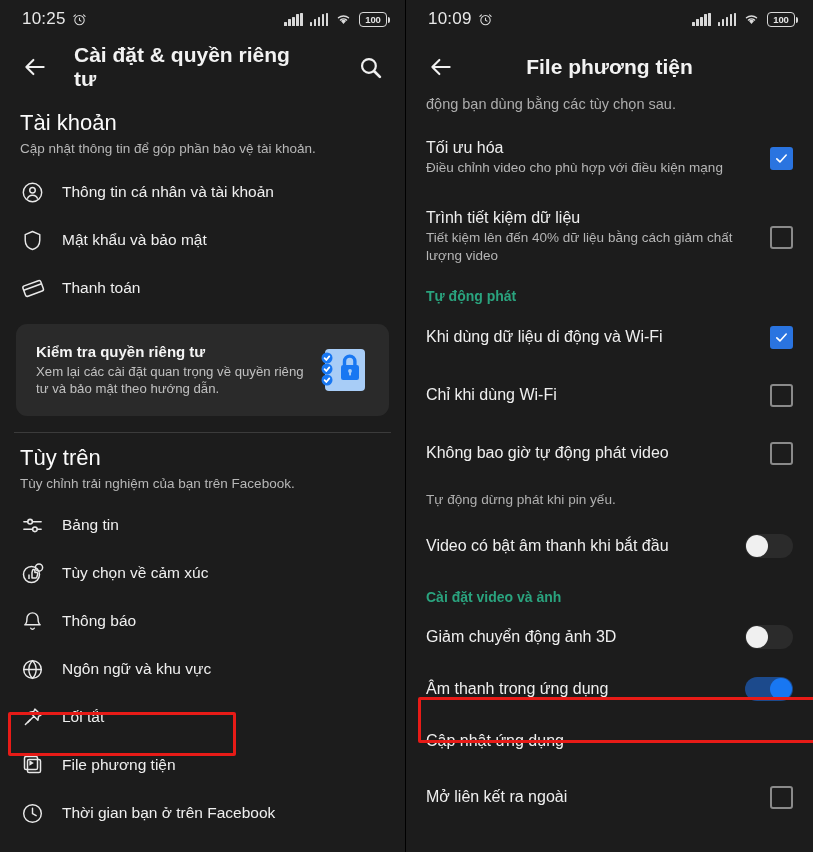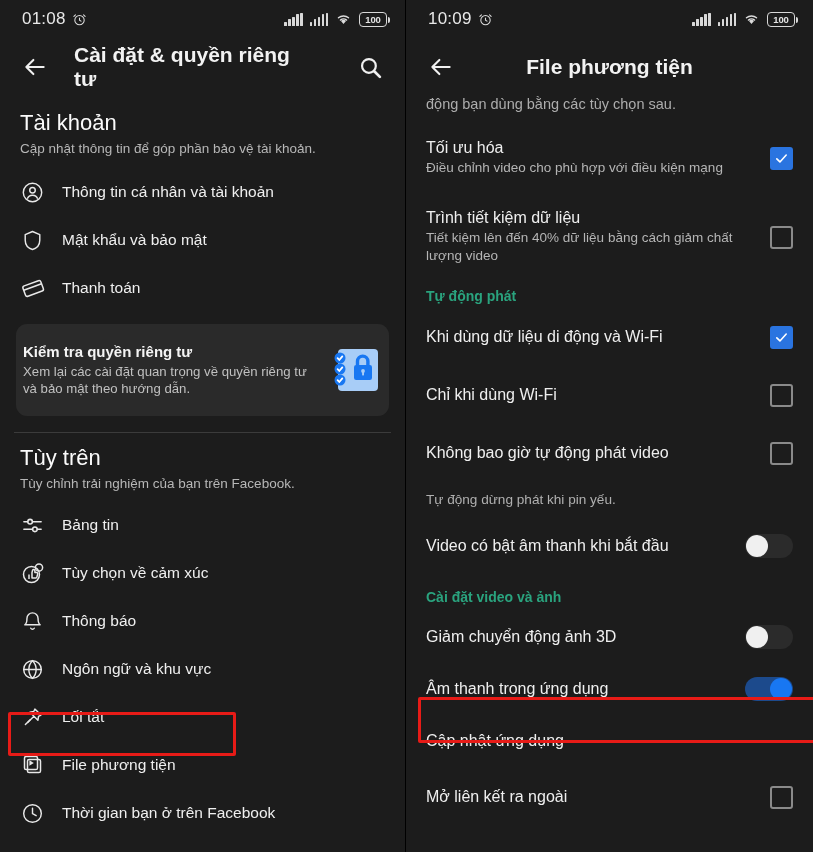--- a/index.html
+++ b/index.html
@@ -58,21 +58,21 @@
 
   .row-item {
     display: flex; align-items: center; gap: 17px;
     padding: 0 20px; height: 48px;
   }
   .row-item .lbl { color: #efefef; font-size: 15.5px; }
   .row-ico { width: 25px; height: 25px; flex: 0 0 25px; display:flex; align-items:center; justify-content:center; }
 
   .privacy-card {
     margin: 12px 16px 0; background: #2a2a2a; border-radius: 11px;
-    padding: 14px 7px; display: flex; align-items: center; gap: 10px;
+    padding: 14px 20px; display: flex; align-items: center; gap: 10px;
     min-height: 92px;
   }
   .pc-text { flex: 1; }
   .pc-title { color: #f4f4f4; font-size: 15px; font-weight: bold; }
   .pc-desc { color: #c0c0c0; font-size: 13.2px; line-height: 1.32; margin-top: 3px; }
   .pc-art { width: 54px; height: 54px; flex: 0 0 54px; position: relative; }
 
   .divider { height: 1px; background: #3b3b3b; margin: 16px 14px 0; }
 
   .hl-box-left {
@@ -121,21 +121,21 @@
 </style>
 </head>
 <body>
 
 <div class="screens">
 
   <div class="panel panel-left">
 
     <div class="statusbar">
       <div class="sb-left">
-        <span class="sb-time">01:08</span>
+        <span class="sb-time">10:25</span>
         <svg width="15" height="15" viewBox="0 0 24 24">
           <circle cx="12" cy="13" r="7.5" fill="none" stroke="#dcdcdc" stroke-width="1.7"></circle>
           <path d="M12 9.5V13l2.4 1.6" stroke="#dcdcdc" stroke-width="1.7" fill="none" stroke-linecap="round"></path>
           <path d="M5.5 4.5 3 7M18.5 4.5 21 7" stroke="#dcdcdc" stroke-width="1.7" stroke-linecap="round"></path>
         </svg>
       </div>
       <div class="sb-right">
         <span class="bars">
             <i></i>
             <i></i>

